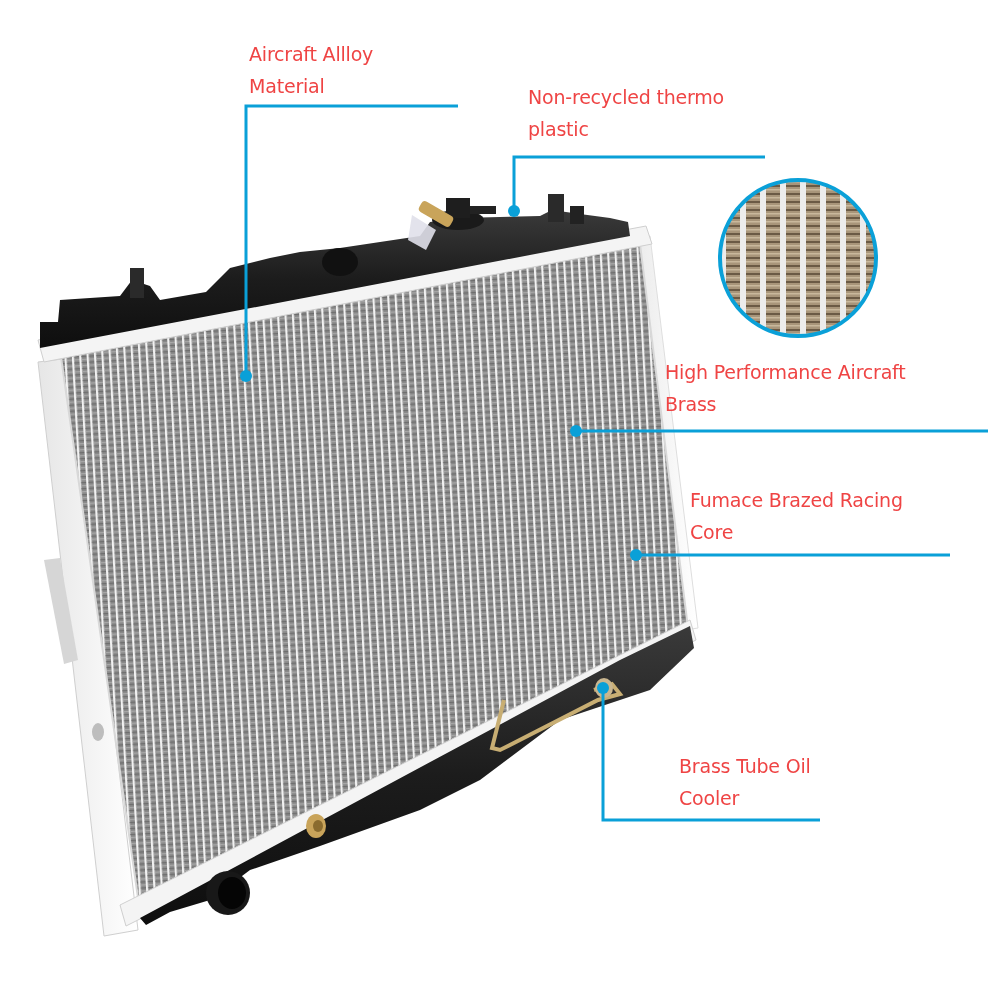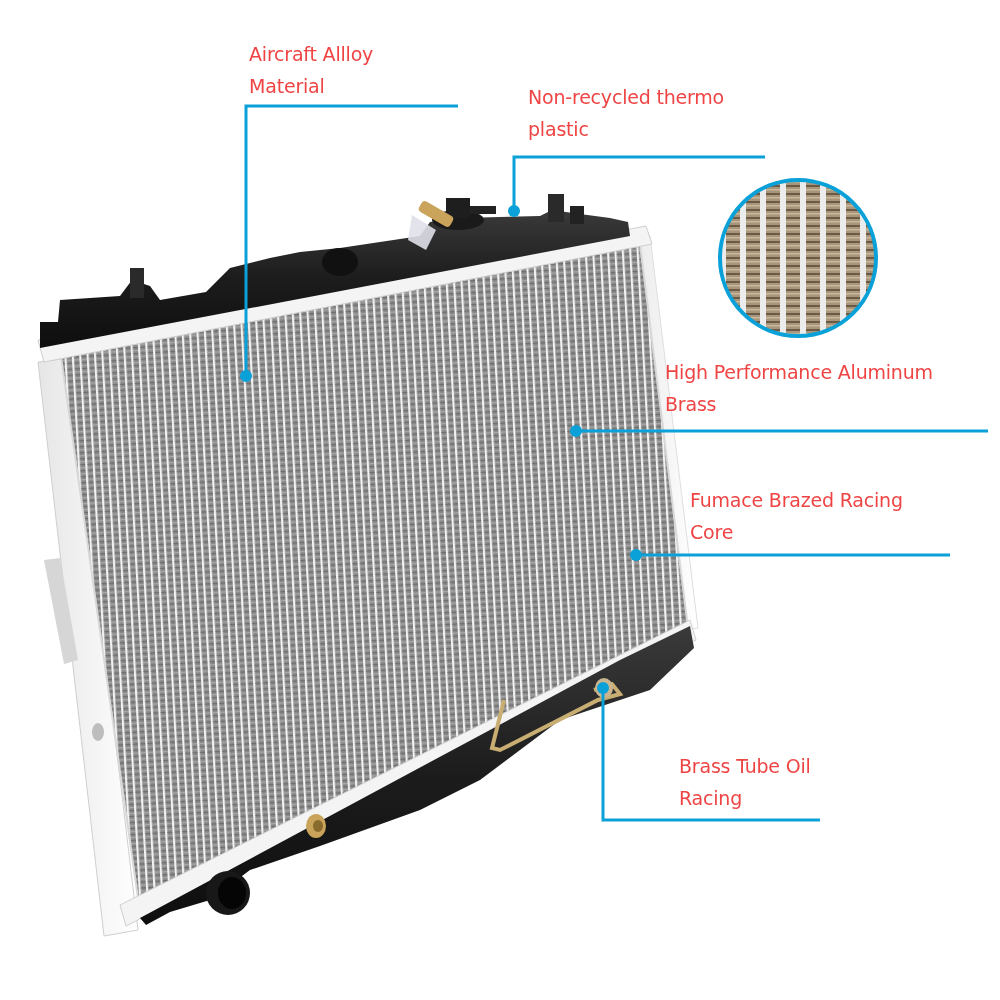--- a/index.html
+++ b/index.html
@@ -105,26 +105,26 @@
     <span class="l">Aircraft Allloy</span>
     <span class="l">Material</span>
   </div>
 
   <div class="label" style="left:528px; top:81px;">
     <span class="l">Non-recycled thermo</span>
     <span class="l">plastic</span>
   </div>
 
   <div class="label" style="left:665px; top:356px;">
-    <span class="l">High Performance Aluminum</span>
+    <span class="l">High Performance Aircraft</span>
     <span class="l">Brass</span>
   </div>
 
   <div class="label" style="left:690px; top:484px;">
     <span class="l">Fumace Brazed Racing</span>
     <span class="l">Core</span>
   </div>
 
   <div class="label" style="left:639px; top:750px;margin-left:40px;">
     <span class="l">Brass Tube Oil</span>
-    <span class="l">Racing</span>
+    <span class="l">Cooler</span>
   </div>
 </div>
 
 </body></html>

